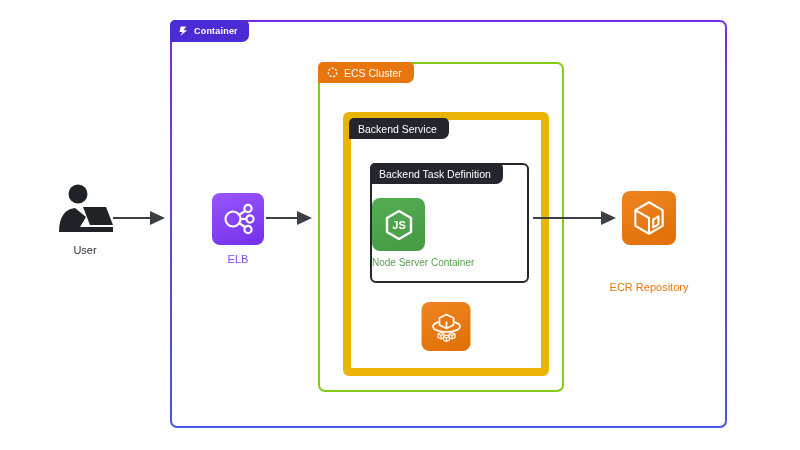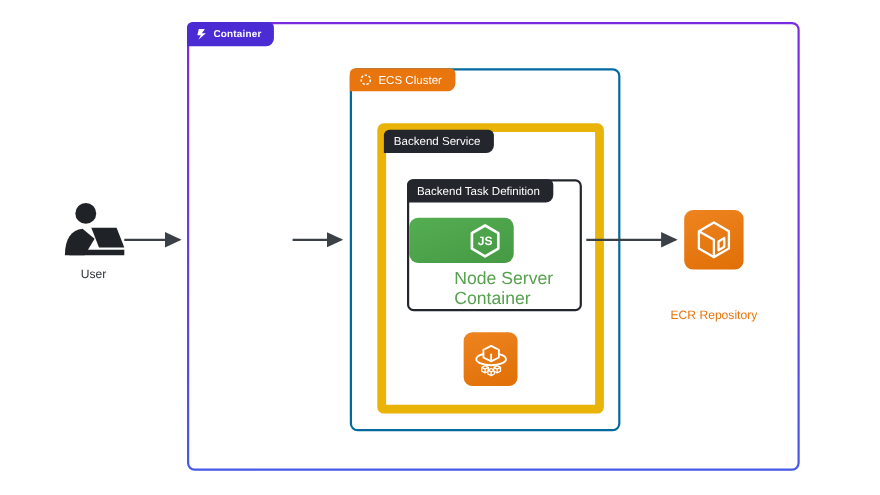--- a/index.html
+++ b/index.html
@@ -10,41 +10,41 @@
   .ls-box{position:absolute;left:170px;top:20px;width:557px;height:408px;
           background:linear-gradient(180deg,#7a2be2 0%,#6d3ae6 45%,#4558e8 100%);
           border-radius:7px;}
   .ls-box-inner{position:absolute;inset:2px;background:#ffffff;border-radius:5px;}
   .ls-tab{position:absolute;left:0;top:0;height:22px;background:#4b2bd3;
           border-radius:5px 5px 7px 0;display:flex;align-items:center;gap:5px;
           padding:0 11px 0 8px;color:#ffffff;font-size:9px;font-weight:bold;letter-spacing:.2px;}
 
   
   .ecs-box{position:absolute;left:318px;top:62px;width:242px;height:326px;
-           border:2px solid #0369a1;border-radius:7px;}
+           border:2px solid #84cc16;border-radius:7px;}
   .tab{position:absolute;left:-2px;top:-2px;height:21px;display:flex;align-items:center;gap:6px;
        padding:0 12px 0 9px;color:#ffffff;font-size:10.5px;border-radius:5px 5px 7px 0;white-space:nowrap;}
   .tab-orange{background:#e8750d;}
   .tab-dark{background:#23262c;}
 
   
   .svc-box{position:absolute;left:343px;top:112px;width:190px;height:248px;
            border:8px solid #eab308;border-radius:6px;}
   .task-box{position:absolute;left:19px;top:43px;width:155px;height:116px;
             border:2px solid #23262c;border-radius:6px;display:flex;flex-direction:column;align-items:flex-start;}
 
   
   .icon-sq{border-radius:8px;display:flex;align-items:center;justify-content:center;}
-  .node-icon{width:53px;height:53px;margin-top:33px;background:linear-gradient(160deg,#55ad52,#459a43);padding-left:42px;}
+  .node-icon{width:53px;height:53px;margin-top:33px;background:linear-gradient(160deg,#55ad52,#459a43);}
   .svc-icon{position:absolute;left:50%;top:182px;transform:translateX(-50%);
             width:49px;height:49px;background:linear-gradient(160deg,#ee8420,#e06f06);}
   .elb-icon{width:52px;height:52px;background:linear-gradient(160deg,#9a55ff,#7430e8);}
   .ecr-icon{width:54px;height:54px;background:linear-gradient(160deg,#ee8420,#e06f06);}
 
-  .node-label{margin-top:6px;font-size:16px;color:#55a14d;padding-left:41px;}
+  .node-label{margin-top:6px;font-size:10px;color:#55a14d;}
   .fig{position:absolute;display:flex;flex-direction:column;align-items:center;}
   .fig-elb{left:190px;top:193px;width:96px;}
   .fig-ecr{left:601px;top:191px;width:96px;}
   .fig-user{left:37px;top:184px;width:96px;}
   .fig-label{margin-top:8px;font-size:11px;}
   .lbl-purple{color:#8247f5;}
   .lbl-orange{color:#e8750d;margin-top:36px;}
   .lbl-dark{color:#2e3338;}
 
   .arrows{position:absolute;left:0;top:0;pointer-events:none;}
@@ -113,20 +113,36 @@
       <g fill="#1f2227">
         <circle cx="22" cy="10" r="9.5"></circle>
         <path d="M3,48 C3,33 9,25 19,24 L30,33 L21,48 Z"></path>
         <path d="M27,23 L50,23 L57,41 L34,41 Z"></path>
         <path d="M7,43 L57,43 L57,48 L7,48 Z"></path>
       </g>
     </svg>
     <div class="fig-label lbl-dark">User</div>
   </div>
 
+  <div class="fig fig-elb">
+    <div class="icon-sq elb-icon">
+      <svg width="40" height="40" viewBox="0 0 40 40">
+        <g fill="none" stroke="#ffffff" stroke-width="2.2">
+          <circle cx="15" cy="20" r="7.5"></circle>
+          <circle cx="30" cy="9.5" r="3.6"></circle>
+          <circle cx="32" cy="20" r="3.6"></circle>
+          <circle cx="30" cy="30.5" r="3.6"></circle>
+          <path d="M20.5,16.5 L26.8,12"></path>
+          <path d="M22.5,20 L28.2,20"></path>
+          <path d="M20.5,23.5 L26.8,28"></path>
+        </g>
+      </svg>
+    </div>
+    <div class="fig-label lbl-purple">ELB</div>
+  </div>
 
   <div class="fig fig-ecr">
     <div class="icon-sq ecr-icon">
       <svg width="42" height="42" viewBox="0 0 40 40">
         <g fill="none" stroke="#ffffff" stroke-width="2" stroke-linejoin="round">
           <path d="M20,5 L33,12.5 L33,27.5 L20,35 L7,27.5 L7,12.5 Z"></path>
           <path d="M7,12.5 L20,20 L20,35"></path>
           <path d="M24,21.5 L29,18.5 L29,26 L24,29 Z"></path>
         </g>
       </svg>

